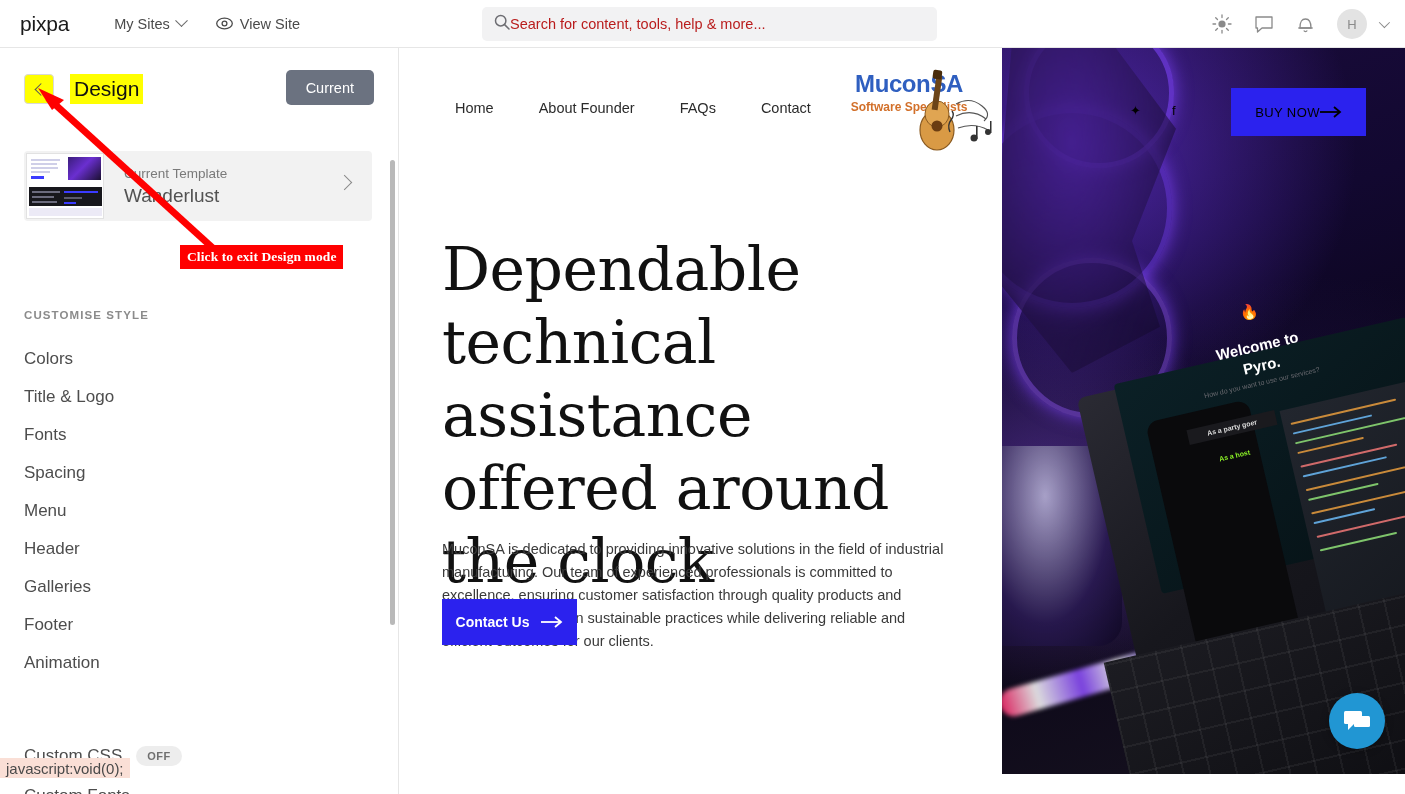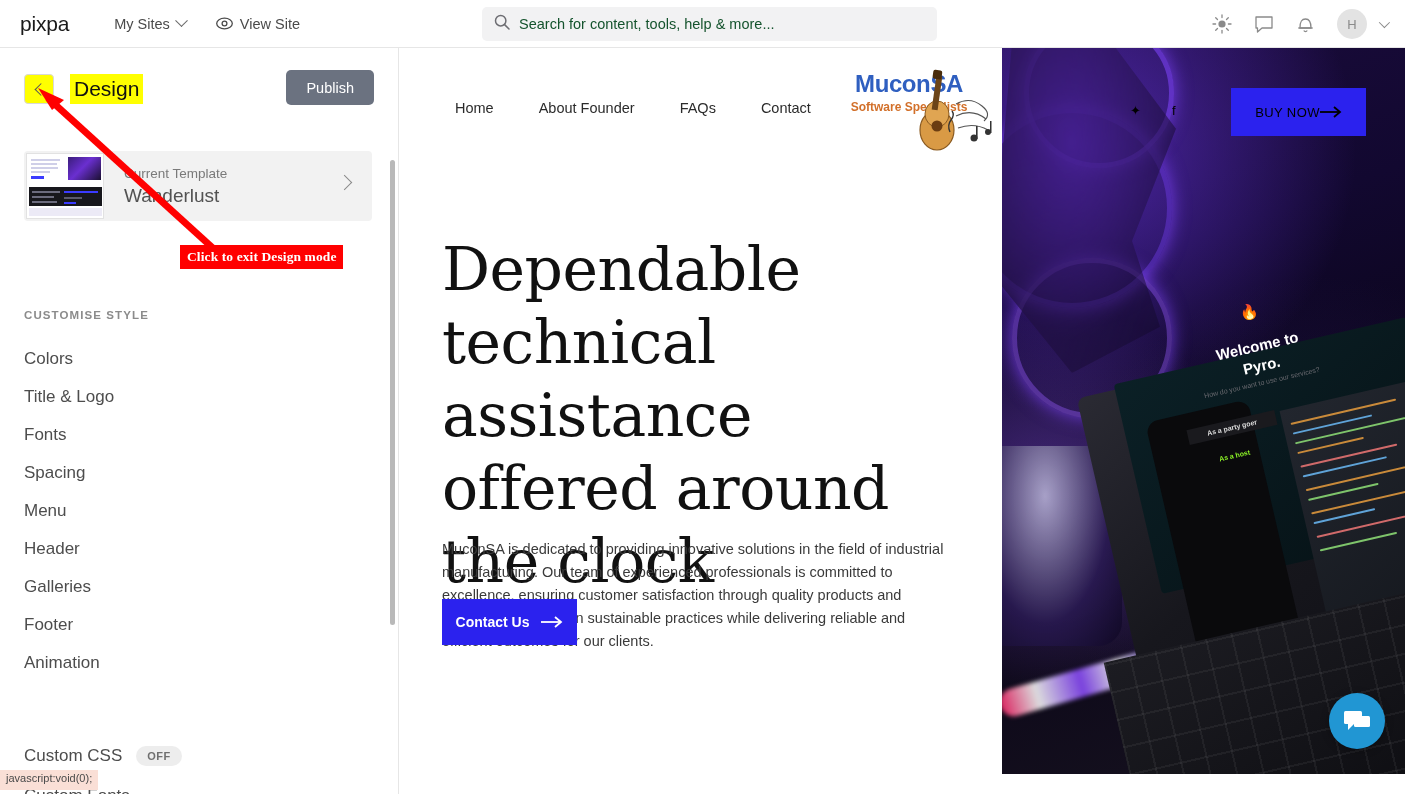--- a/index.html
+++ b/index.html
@@ -34,21 +34,21 @@
     border-bottom:1.4px solid #6a6a6a; transform:rotate(45deg) translate(-2px,-2px);
   }
   .eye-icon svg { display:block; }
 
   .searchwrap {
     position:absolute; left:482px; top:7px; width:455px; height:34px;
     background:#f2f2f3; border-radius:5px; display:flex; align-items:center;
     padding:0 12px; cursor:text;
   }
   .searchwrap .ph {
-    margin-left:9px; font-size:14.5px; color:#14532d;
+    font-size:14.5px; color:#b91c1c;
   }
 
   .topright {
     position:absolute; right:18px; top:0; height:48px;
     display:flex; align-items:center; gap:22px;
   }
   .ticon { cursor:pointer; display:flex; align-items:center; }
   .avatar {
     width:30px; height:30px; border-radius:50%;
     background:#e3e3e3; color:#8a8a8a; font-size:13px;
@@ -275,22 +275,22 @@
   
   .anno-svg { position:absolute; left:0; top:0; width:1405px; height:794px; pointer-events:none; }
   .anno-label {
     position:absolute; left:180px; top:245px;
     background:#ff0000; color:#fff; font-size:13.5px; font-weight:bold;
     padding:4px 7px; white-space:nowrap; font-family:"Liberation Serif", serif;
     letter-spacing:.1px;
   }
 
   .statusbar {
-    position:absolute; left:0; bottom:4px; height:20px;
-    background:#fadfd6; color:#4a4a4a; font-size:11px;
+    position:absolute; left:0; bottom:16px; height:20px;
+    background:#fadfd6; color:#4a4a4a; font-size:15px;
     padding:2px 6px 0 6px;
   }
 </style>
 </head>
 <body>
 
 <div class="topbar">
   <div class="logo">pixpa</div>
   <div class="topnav">
     <div class="topnav-item">
@@ -352,21 +352,21 @@
 </div>
 
 <div class="sidebar">
 
   <div class="sb-head">
     <div class="backbtn">
       <i></i>
     </div>
     <div class="sb-title">Design</div>
   </div>
-  <button class="publish">Publish</button>
+  <button class="publish">Current</button>
 
   <div class="tplcard">
     <div class="thumb">
       <div class="t-top"></div>
       <div class="t-img"></div>
       <div class="t-lines">
         <span style="width:90%"></span>
           <span style="width:80%"></span>
         <span style="width:86%"></span>
           <span style="width:60%"></span>

